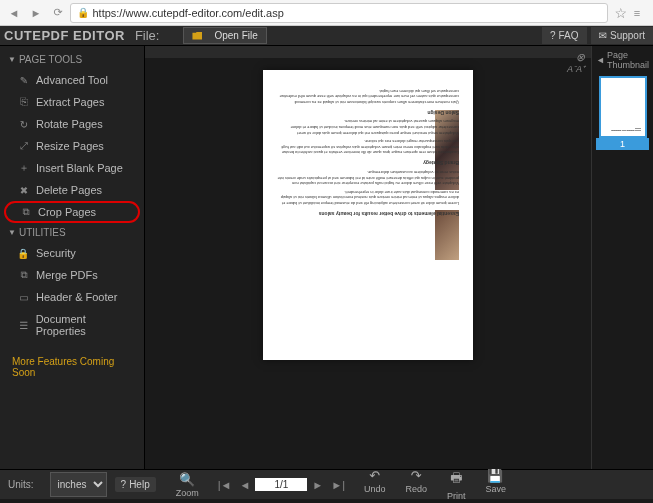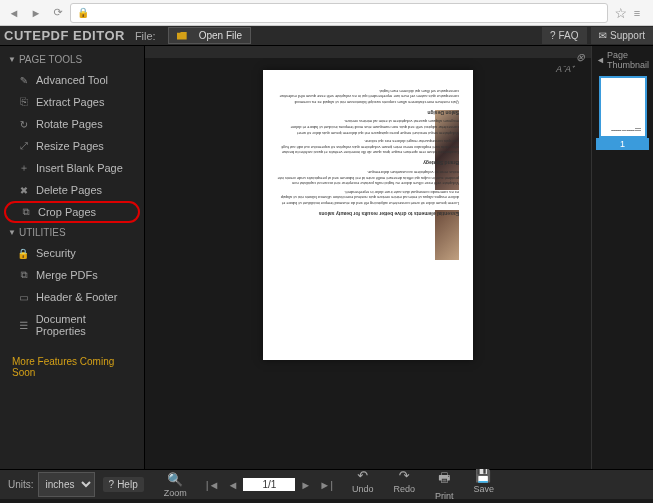--- a/index.html
+++ b/index.html
@@ -4,71 +4,72 @@
 <style>
 *{margin:0;padding:0;box-sizing:border-box;font-family:Arial,sans-serif}
 body{width:653px;height:503px;background:#1a1a1a;overflow:hidden;color:#ccc;font-size:11px}
 .browser-bar{height:26px;background:#f5f5f5;display:flex;align-items:center;padding:0 4px;border-bottom:1px solid #ccc}
 .nav-btn{width:20px;height:20px;display:flex;align-items:center;justify-content:center;color:#888;margin-right:2px}
 .url-bar{flex:1;height:20px;background:#fff;border:1px solid #ccc;border-radius:3px;display:flex;align-items:center;padding:0 6px;color:#333;font-size:11px}
 .lock{color:#4a4;margin-right:3px;font-size:10px}
 .star{color:#888;margin-left:6px;font-size:14px}
 .app-header{height:20px;background:#2a2a2a;display:flex;align-items:center;padding:0 0 0 4px;border-bottom:1px solid #000}
 .brand{color:#bbb;font-weight:bold;font-size:13px;letter-spacing:0.5px;margin-right:10px}
-.file-label{color:#aaa;font-size:11px;margin-right:0}
+.file-label{color:#aaa;font-size:13px;margin-right:12px}
 .file-name{color:#ddd;font-size:11px}
 .open-file-btn{background:#3a3a3a;border:1px solid #555;color:#ddd;font-size:10px;padding:2px 8px;margin-left:12px;display:flex;align-items:center;gap:12px;cursor:pointer}
 .hdr-right{margin-left:auto;display:flex;gap:4px}
 .hdr-btn{background:#3a3a3a;color:#ccc;font-size:10px;padding:3px 8px;display:flex;align-items:center;gap:3px}
 .main{display:flex;height:423px}
 .sidebar{width:145px;background:#222;border-right:1px solid #000;padding:4px 0;display:flex;flex-direction:column}
 .section-hdr{color:#999;font-size:10px;padding:4px 8px;display:flex;align-items:center;gap:3px}
 .caret{font-size:8px}
 .menu-item{color:#bbb;font-size:11px;padding:5px 8px 5px 18px;display:flex;align-items:center;gap:6px;cursor:pointer}
 .menu-item.hl{border:2px solid #d00;border-radius:12px;margin:0 4px;padding:3px 4px 3px 14px}
 .mi-icon{width:12px;height:12px;display:inline-flex;align-items:center;justify-content:center;font-size:10px;color:#888}
 .more-feat{color:#d4a017;font-size:10px;padding:14px 12px}
 .center{flex:1;background:#1a1a1a;display:flex;flex-direction:column;position:relative}
 .welcome{background:#2a2a2a;padding:6px 30px 6px 8px;color:#bbb;font-size:10px;font-style:italic;line-height:1.3;position:relative}
 .welcome .close-x{position:absolute;right:6px;top:4px;color:#888;font-size:11px}
-.welcome .aa{position:absolute;right:17px;top:18px;color:#888;font-size:9px}
+.welcome .aa{position:absolute;right:6px;top:18px;color:#888;font-size:9px}
 .doc-area{flex:1;display:flex;justify-content:center;align-items:flex-start;padding:12px;overflow:hidden}
 .page{width:210px;height:290px;background:#fff;box-shadow:0 0 8px rgba(0,0,0,0.5);position:relative;padding:18px 14px}
 .page-content{transform:rotate(180deg);font-size:4px;color:#333;line-height:1.4}
 .page-content .title{font-weight:bold;font-size:5px;margin-bottom:4px}
 .page-content p{margin-bottom:3px}
 .page-img{position:absolute;right:14px;top:40px;width:24px;height:80px;background:linear-gradient(135deg,#8a6a5a 0%,#3a2a2a 50%,#c0a080 100%);transform:rotate(180deg)}
 .page-img2{position:absolute;right:14px;top:140px;width:24px;height:50px;background:linear-gradient(135deg,#c0a080 0%,#6a4a3a 100%);transform:rotate(180deg)}
 .thumb-panel{width:62px;background:#1a1a1a;border-left:1px solid #333;padding:4px}
 .thumb-hdr{color:#999;font-size:9px;margin-bottom:6px;display:flex;align-items:center;gap:2px}
 .thumb{width:48px;height:62px;background:#fff;border:2px solid #3a9bdc;margin:0 auto;position:relative}
 .thumb-inner{width:100%;height:100%;padding:4px;font-size:2px;color:#333;transform:rotate(180deg)}
 .thumb-num{background:#3a9bdc;color:#fff;font-size:9px;text-align:center;padding:1px;margin-top:0}
 .bottom-bar{height:30px;background:#2a2a2a;display:flex;align-items:center;padding:0 8px;border-top:1px solid #000}
-.units{color:#aaa;font-size:10px;display:flex;align-items:center;gap:4px}
+.units{color:#aaa;font-size:10px;display:flex;align-items:center;gap:16px}
 .units select{background:#3a3a3a;color:#ccc;border:1px solid #555;font-size:10px;padding:5px 3px}
 .help-btn{background:#3a3a3a;color:#ccc;font-size:10px;padding:2px 6px;margin-left:8px;border-radius:2px;display:flex;align-items:center;gap:3px}
 .toolbar{display:flex;align-items:center;gap:4px;margin-left:14px}
 .tool-btn{color:#aaa;font-size:9px;display:flex;flex-direction:column;align-items:center;gap:1px;padding:0 6px;cursor:pointer}
 .tool-btn .ico{font-size:13px}
 .page-nav{display:flex;align-items:center;gap:2px;margin:0 6px}
 .page-nav input{width:52px;background:#fff;color:#333;border:none;font-size:10px;text-align:center;padding:1px}
 .page-nav .nav-arrow{color:#888;font-size:11px;padding:0 3px}
 .tool-right{margin-left:auto;display:flex;gap:8px}
 .folder-ico{width:10px;height:8px;background:#d4a017;display:inline-block;clip-path:polygon(0 15%,35% 15%,45% 0,100% 0,100% 100%,0 100%)}
 </style>
 </head>
 <body>
 
 <div class="browser-bar">
   <div class="nav-btn">◄</div>
   <div class="nav-btn">►</div>
   <div class="nav-btn">⟳</div>
   <div class="url-bar">
     <span class="lock">🔒</span>
+    <span>https://www.cutepdf-editor.com/edit.asp</span>
   </div>
   <span class="star">☆</span>
   <div class="nav-btn">≡</div>
 </div>
 
 <div class="app-header">
   <span class="brand">CUTEPDF EDITOR</span>
   <span class="file-label">File:</span>
   <button class="open-file-btn">
     <span class="folder-ico"></span>

